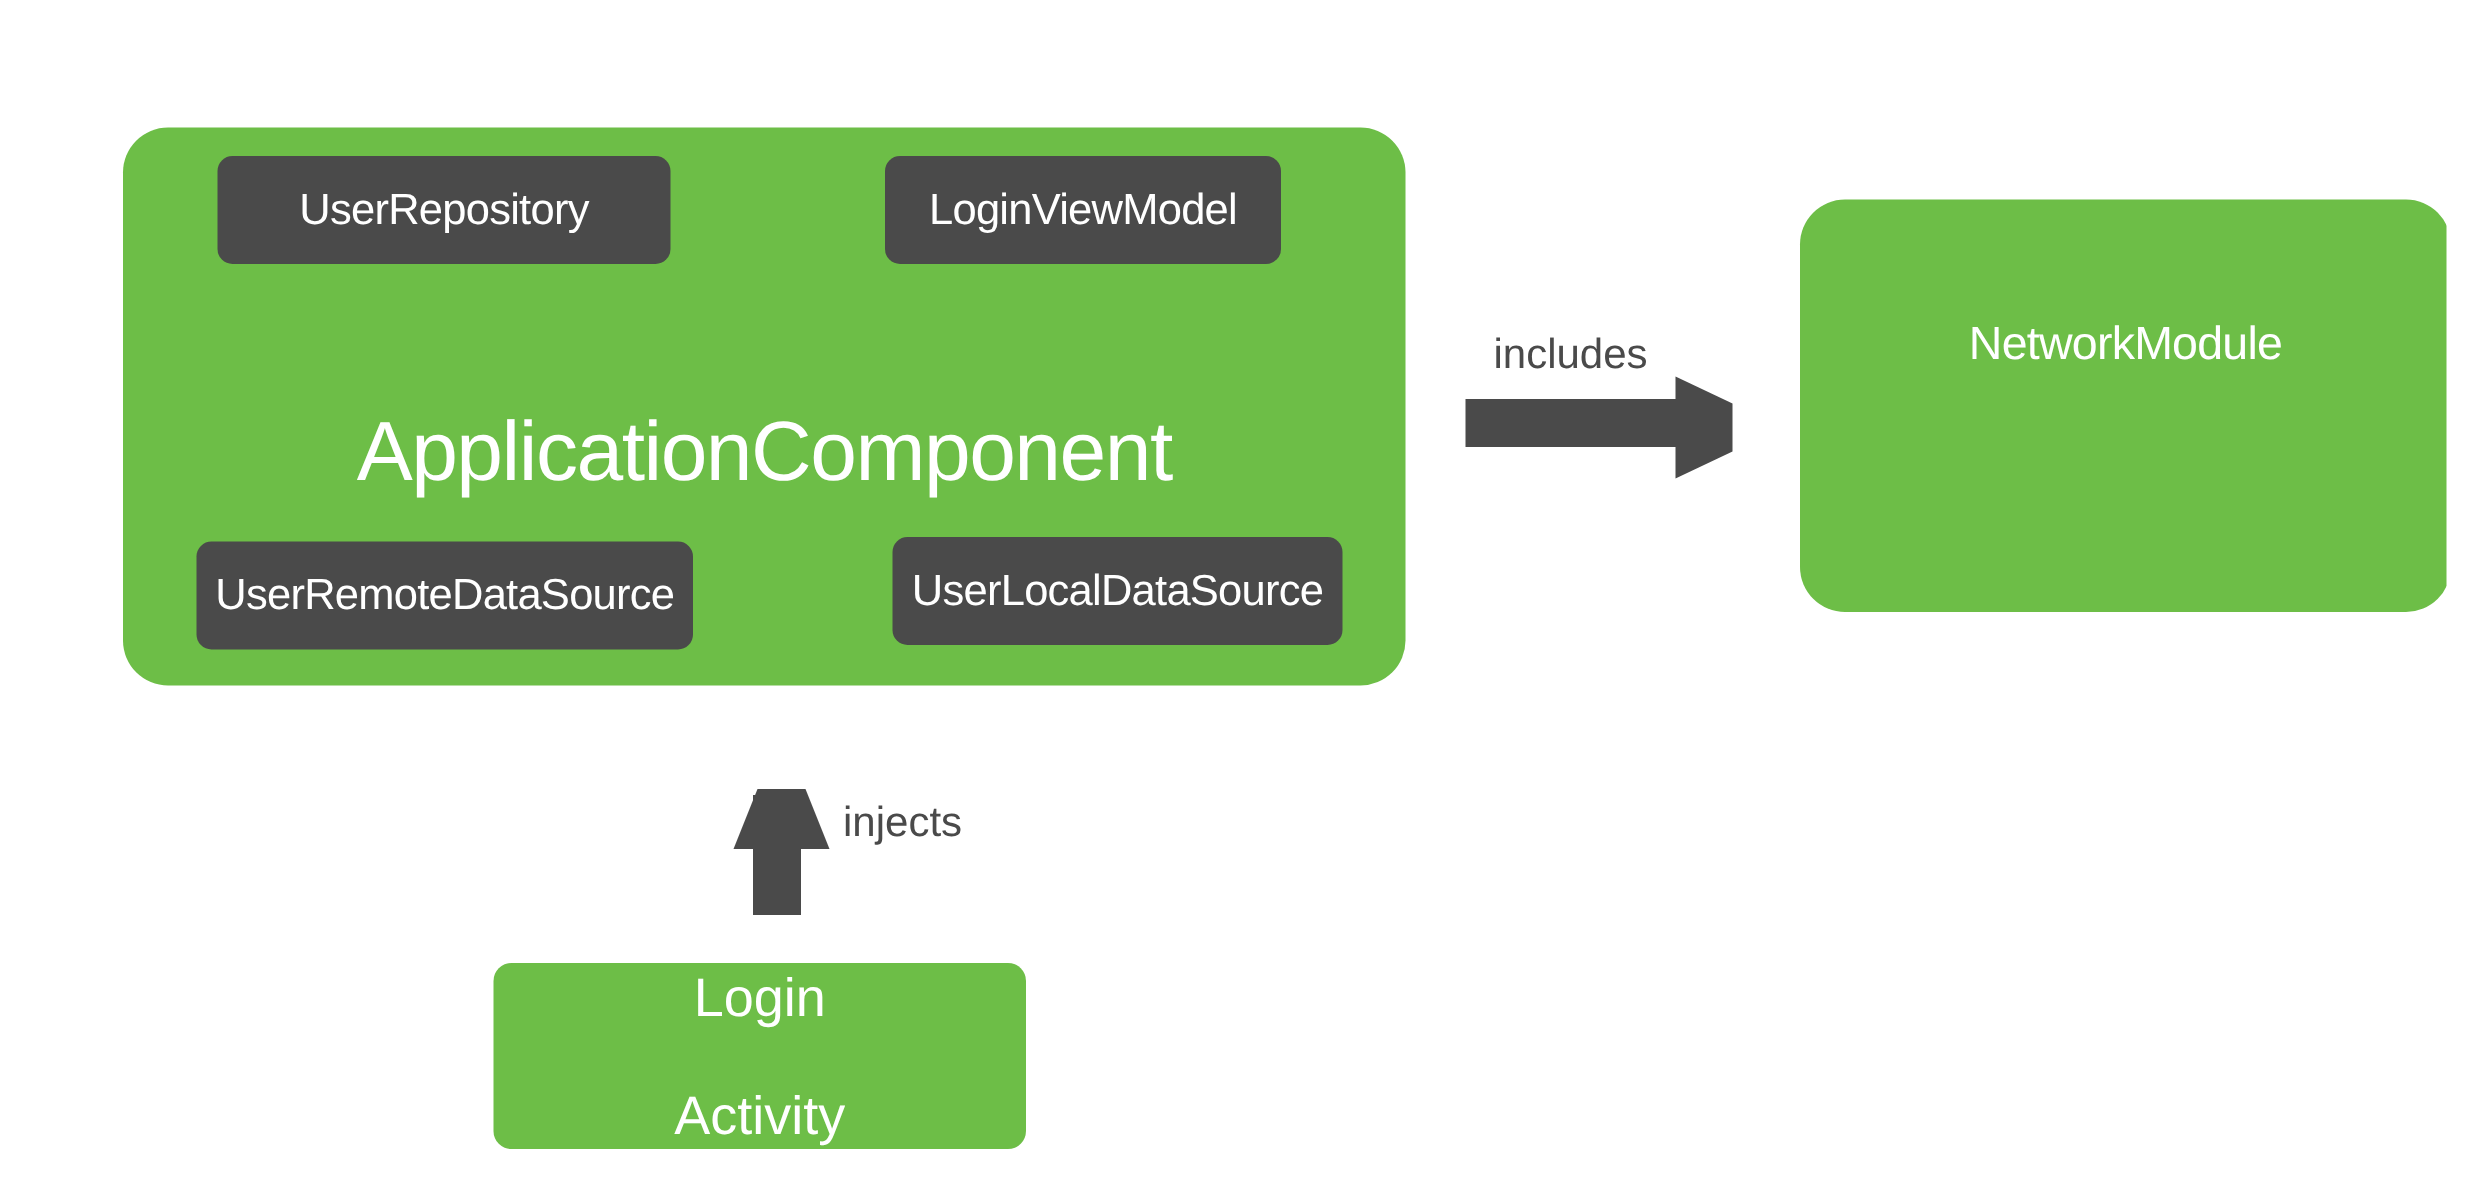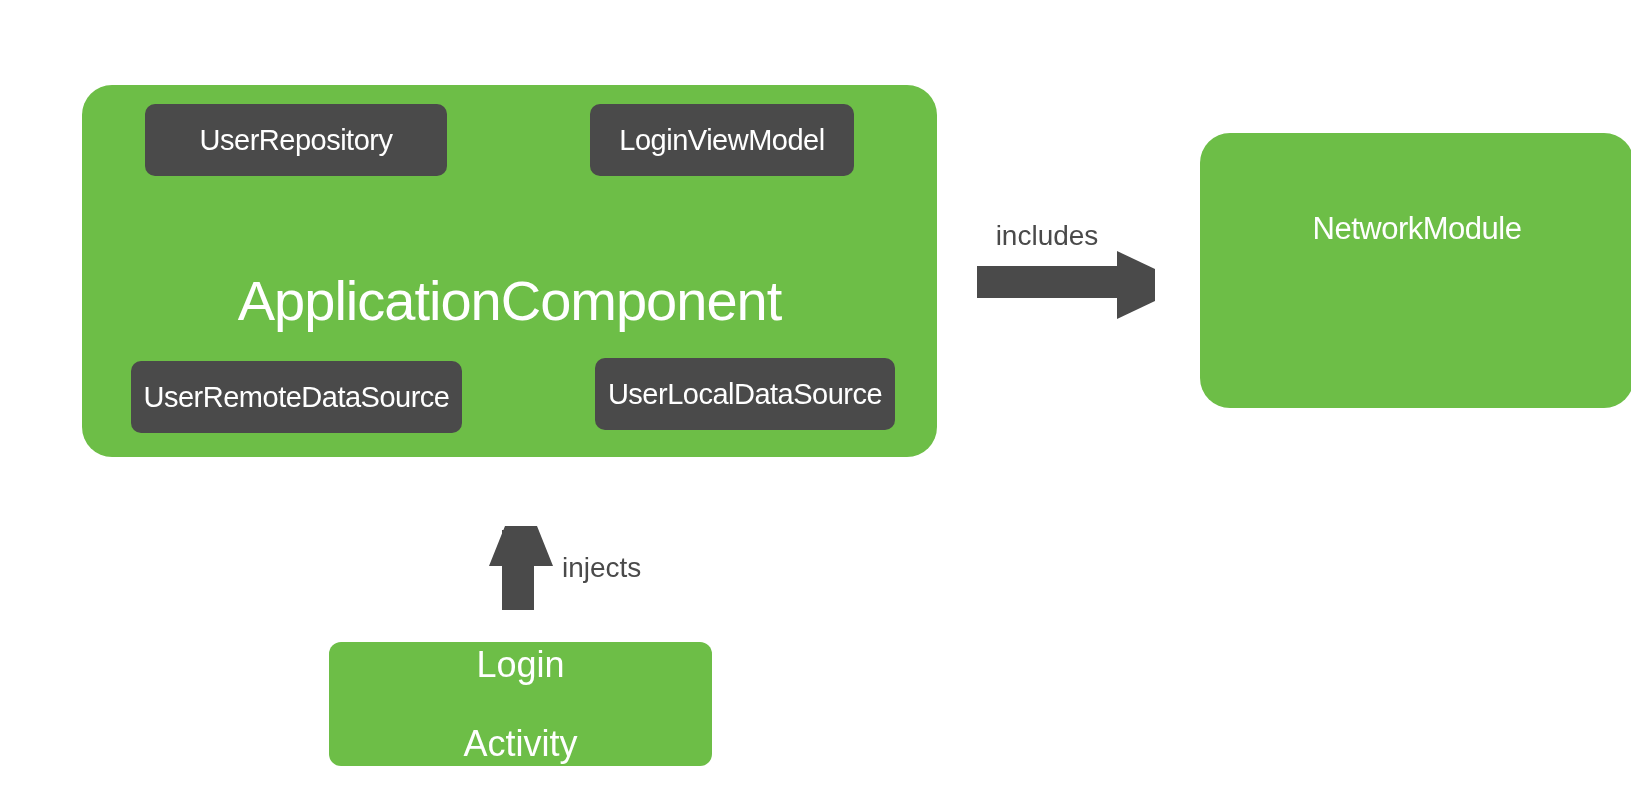--- a/index.html
+++ b/index.html
@@ -109,20 +109,20 @@
   </div>
 
   <div class="green-box" style="left:1168px; top:101px; width:434px; height:275px;">
     <div class="container-title net-title">NetworkModule</div>
   </div>
 
   <div>
     <div class="arrow-head-up" style="left:457px; top:462px;"></div>
     <div class="arrow-line-v" style="left:470px; top:498px; height:80px;"></div>
   </div>
-  <div class="edge-label" style="left:514px; top:504px;">injects</div>
+  <div class="edge-label" style="left:514px; top:484px;">injects</div>
 
-  <div class="activity-box" style="left:297px; top:610px; width:383px; height:124px;">
+  <div class="activity-box" style="left:297px; top:610px; width:355px; height:124px;">
     <div>Login</div>
     <div>Activity</div>
   </div>
 
 </div>
 
 </body></html>

